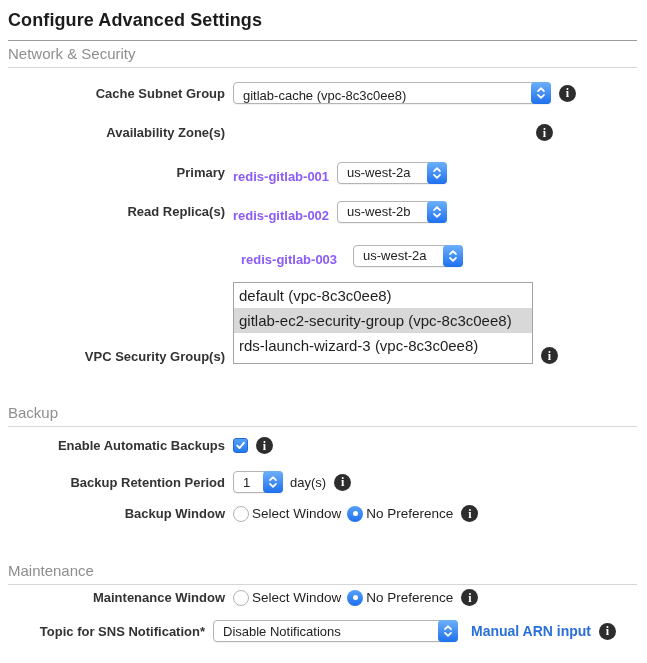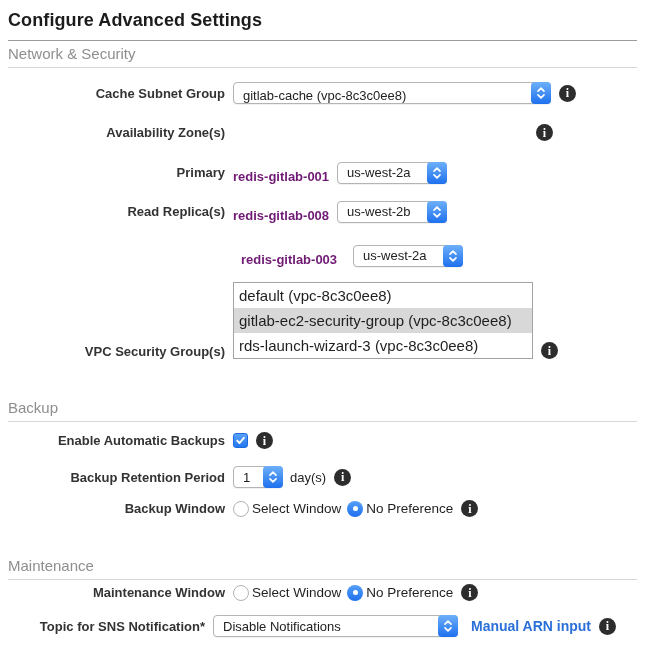--- a/index.html
+++ b/index.html
@@ -47,39 +47,39 @@
     background:linear-gradient(#6db0f9,#1e70ee);
     border-radius:4px; display:flex; align-items:center; justify-content:center;
   }
   .w-select-lg { width:318px;align-items:flex-end; }
   .w-select-zone { width:110px; }
   .w-select-sns { width:245px; }
   .w-select-num { width:50px; }
 
   .node-name {
     display:inline-block; width:104px;
-    font-size:13px; font-weight:bold; color:#701a75;margin-top:8px;
+    font-size:13px; font-weight:bold; color:#8b5cf6;margin-top:8px;
   }
 
   
   .info-icon {
     flex:none; width:17px; height:17px; border-radius:50%;
     background:#2d2d2d; margin-left:8px;
     display:inline-flex; align-items:center; justify-content:center;
   }
   .info-icon::after {
     content:"i"; color:#fff;
     font-family:"Liberation Serif", serif;
     font-weight:700; font-size:12px; line-height:1;
   }
 
   
   .listbox {
     width:298px; border:1px solid #a3a3a3; background:#fff;
-    font-size:15px; color:#1f1f1f; 
+    font-size:15px; color:#1f1f1f; padding-bottom:5px;
   }
   .listbox .opt { padding:1px 5px; line-height:23px; white-space:nowrap; }
   .listbox .opt.selected { background:#d8d8d8; }
 
   
   .checkbox {
     width:15px; height:15px; border-radius:3px;
     background:linear-gradient(#58a1f7,#2478ef);
     border:1px solid #1e6ade;
     display:inline-flex; align-items:center; justify-content:center;
@@ -158,21 +158,21 @@
         <svg width="10" height="16" viewBox="0 0 10 16">
             <path d="M2 6.2 L5 3.2 L8 6.2" fill="none" stroke="#fff" stroke-width="1.7" stroke-linecap="round" stroke-linejoin="round"></path>
             <path d="M2 9.8 L5 12.8 L8 9.8" fill="none" stroke="#fff" stroke-width="1.7" stroke-linecap="round" stroke-linejoin="round"></path>
           </svg>
       </span>
     </div>
   </div>
 
   <div class="row mt-r4">
     <div class="row-label">Read Replica(s)</div>
-    <span class="node-name">redis-gitlab-008</span>
+    <span class="node-name">redis-gitlab-002</span>
     <div class="mac-select w-select-zone">
       <span>us-west-2b</span>
       <span class="stepper">
         <svg width="10" height="16" viewBox="0 0 10 16">
             <path d="M2 6.2 L5 3.2 L8 6.2" fill="none" stroke="#fff" stroke-width="1.7" stroke-linecap="round" stroke-linejoin="round"></path>
             <path d="M2 9.8 L5 12.8 L8 9.8" fill="none" stroke="#fff" stroke-width="1.7" stroke-linecap="round" stroke-linejoin="round"></path>
           </svg>
       </span>
     </div>
   </div>

